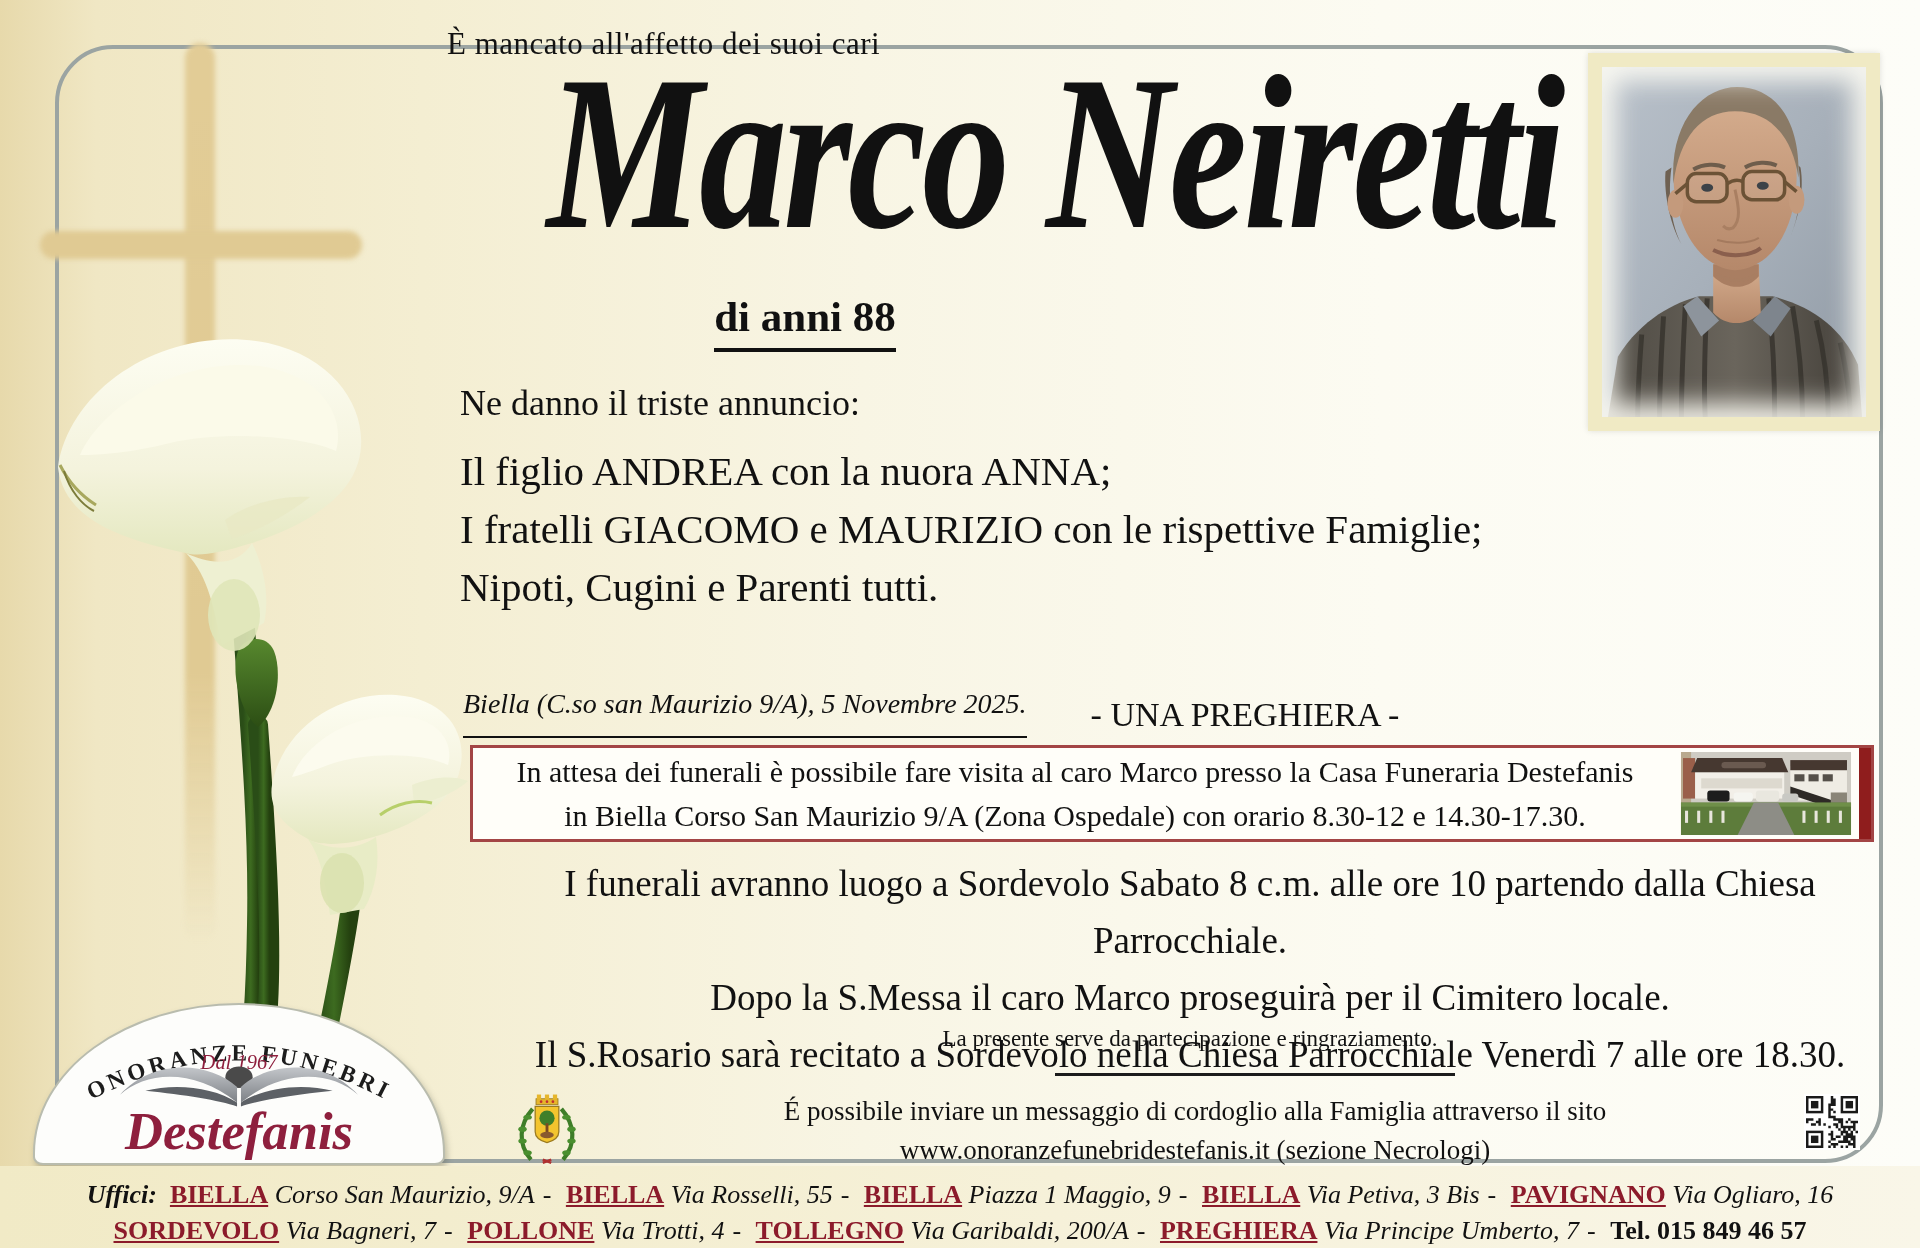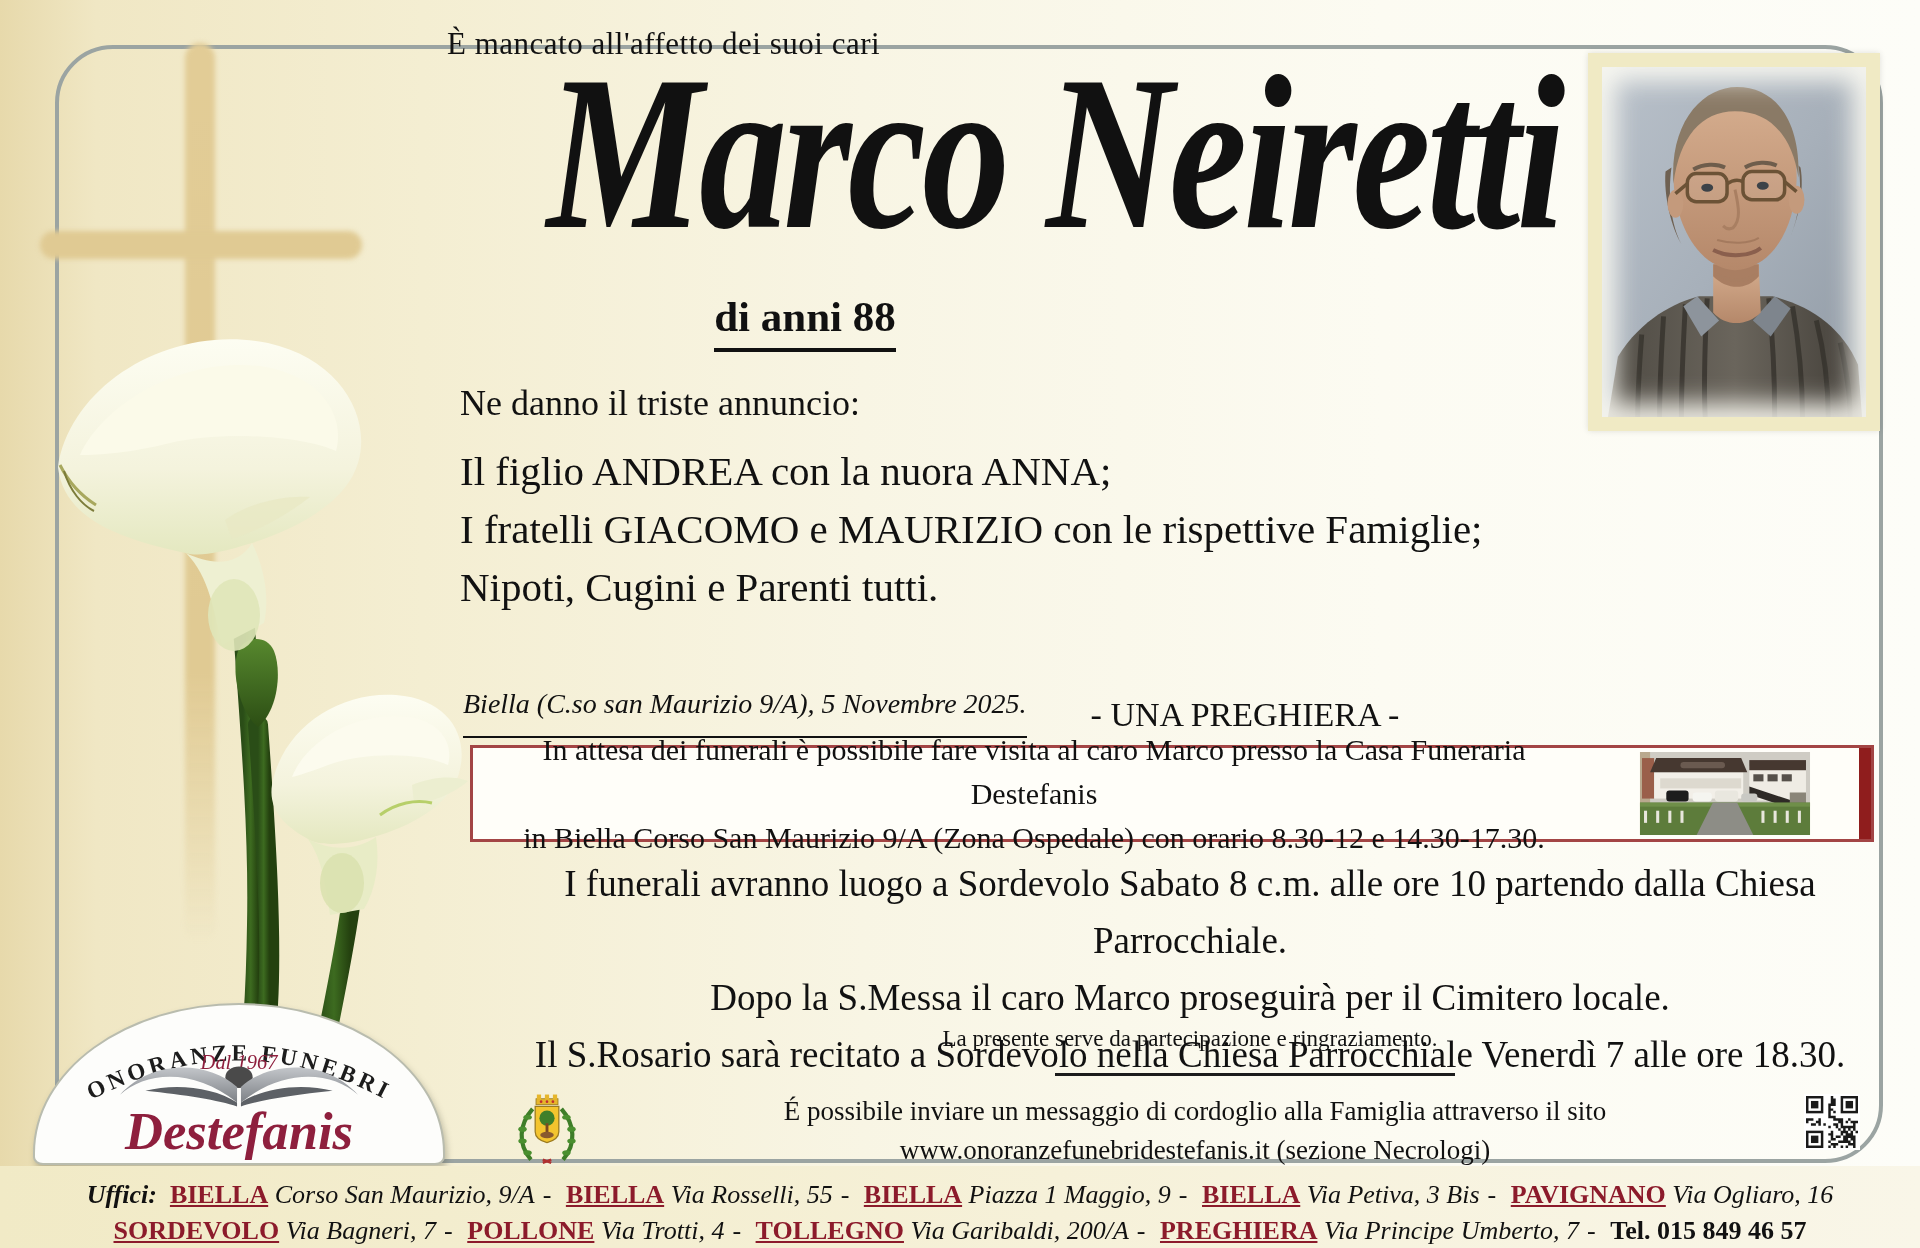--- a/index.html
+++ b/index.html
@@ -33,21 +33,21 @@
   .age span{display:inline-block;font-size:43px;font-weight:bold;
             border-bottom:4px solid #111;padding-bottom:7px;}
   .announce{position:absolute;left:460px;top:382px;font-size:36px;}
   .family{position:absolute;left:460px;top:442px;font-size:41px;line-height:58px;}
   .date-line{position:absolute;left:463px;top:688px;font-size:28px;font-style:italic;}
   .date-line span{border-bottom:2px solid #111;padding-bottom:17px;}
   .prayer{position:absolute;left:1040px;top:696px;width:410px;text-align:center;font-size:34px;}
   .prayer span{border-bottom:3px solid #111;padding-bottom:22px;}
   
   .visit-box{position:absolute;left:470px;top:745px;width:1404px;height:97px;box-sizing:border-box;
-             border:3px solid #a34545;background:#fffef9;display:flex;align-items:center;gap:41px;}
+             border:3px solid #a34545;background:#fffef9;display:flex;align-items:center;}
   .visit-text{flex:1;text-align:center;font-size:30px;line-height:44px;padding:0 8px;}
   .visit-photo{width:178px;height:83px;margin-right:4px;flex:0 0 auto;}
   .visit-bar{width:12px;align-self:stretch;background:#8f1d1d;flex:0 0 auto;}
   
   .funeral{position:absolute;left:470px;top:855px;width:1440px;text-align:center;
            font-size:37px;line-height:57px;}
   .closing{position:absolute;left:470px;top:1026px;width:1440px;text-align:center;font-size:23px;}
   .closing-rule{position:absolute;left:1055px;top:1073px;width:400px;height:3px;background:#1c1c1c;}
   
   .crest{position:absolute;left:509px;top:1088px;width:76px;height:84px;}

